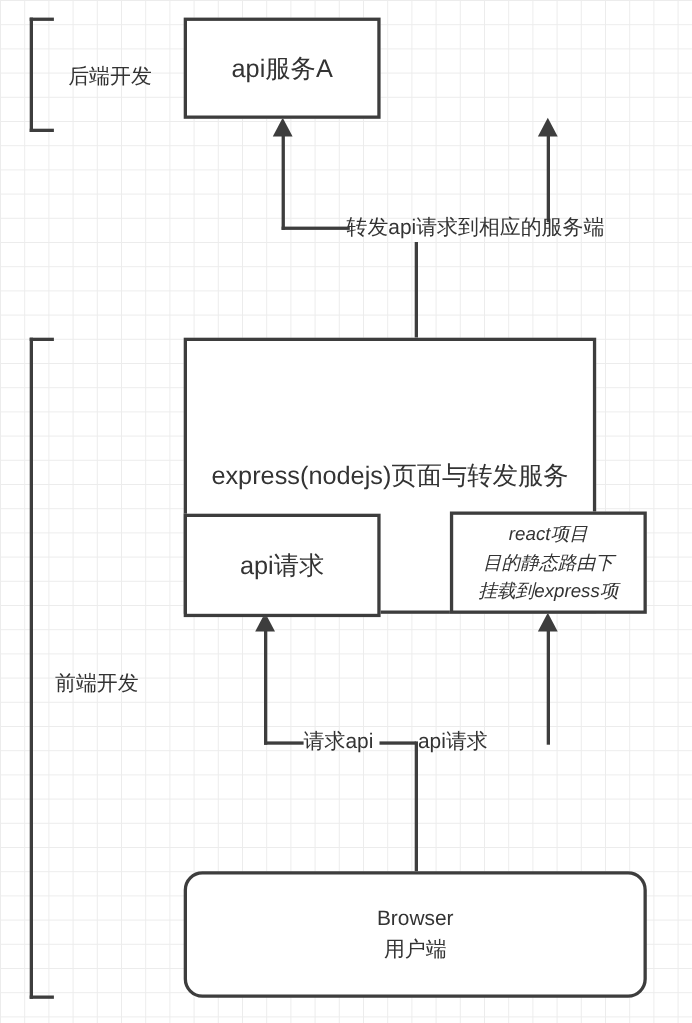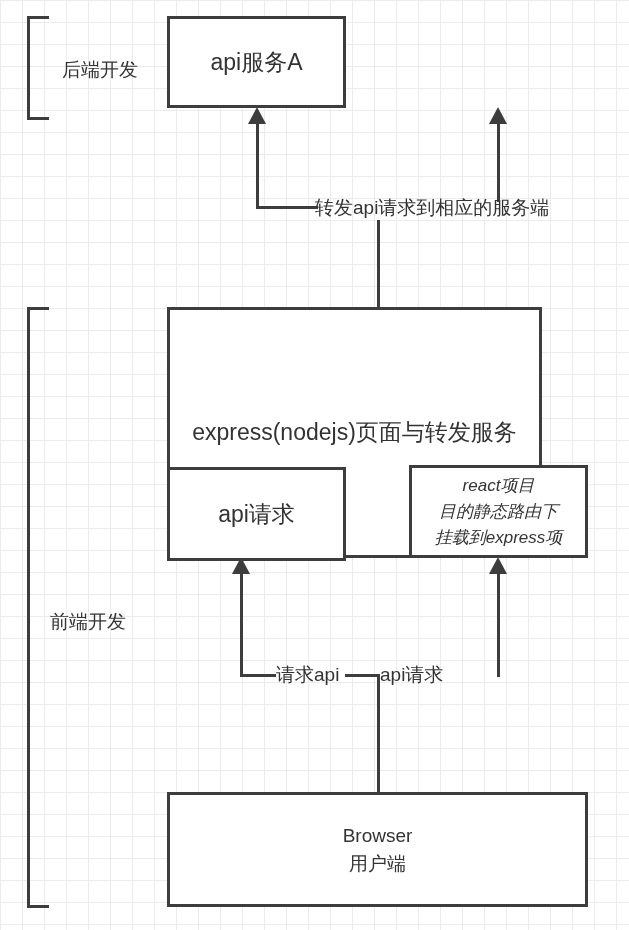--- a/index.html
+++ b/index.html
@@ -47,21 +47,21 @@
     border-bottom: 17px solid var(--line);
   }
   .label {
     position: absolute;
     font-size: 19px;
     color: var(--text);
     white-space: nowrap;
     line-height: 1.3;
   }
   .small-lines { font-size: 17px; line-height: 26px; font-style: italic; }
-  .browser-lines { font-size: 19px; line-height: 28px; }
+  .browser-lines { font-size: 19px; line-height: 28px; border-radius: 17px; }
 
   
   .bracket-v { position: absolute; width: 3px; background: var(--line); }
   .bracket-h { position: absolute; height: 3px; width: 22px; background: var(--line); }
 
   
   #backend-bracket-v { left: 27px; top: 16px; height: 104px; }
   #backend-bracket-t { left: 27px; top: 16px; }
   #backend-bracket-b { left: 27px; top: 117px; }
   #backend-label     { left: 62px; top: 58px; }

